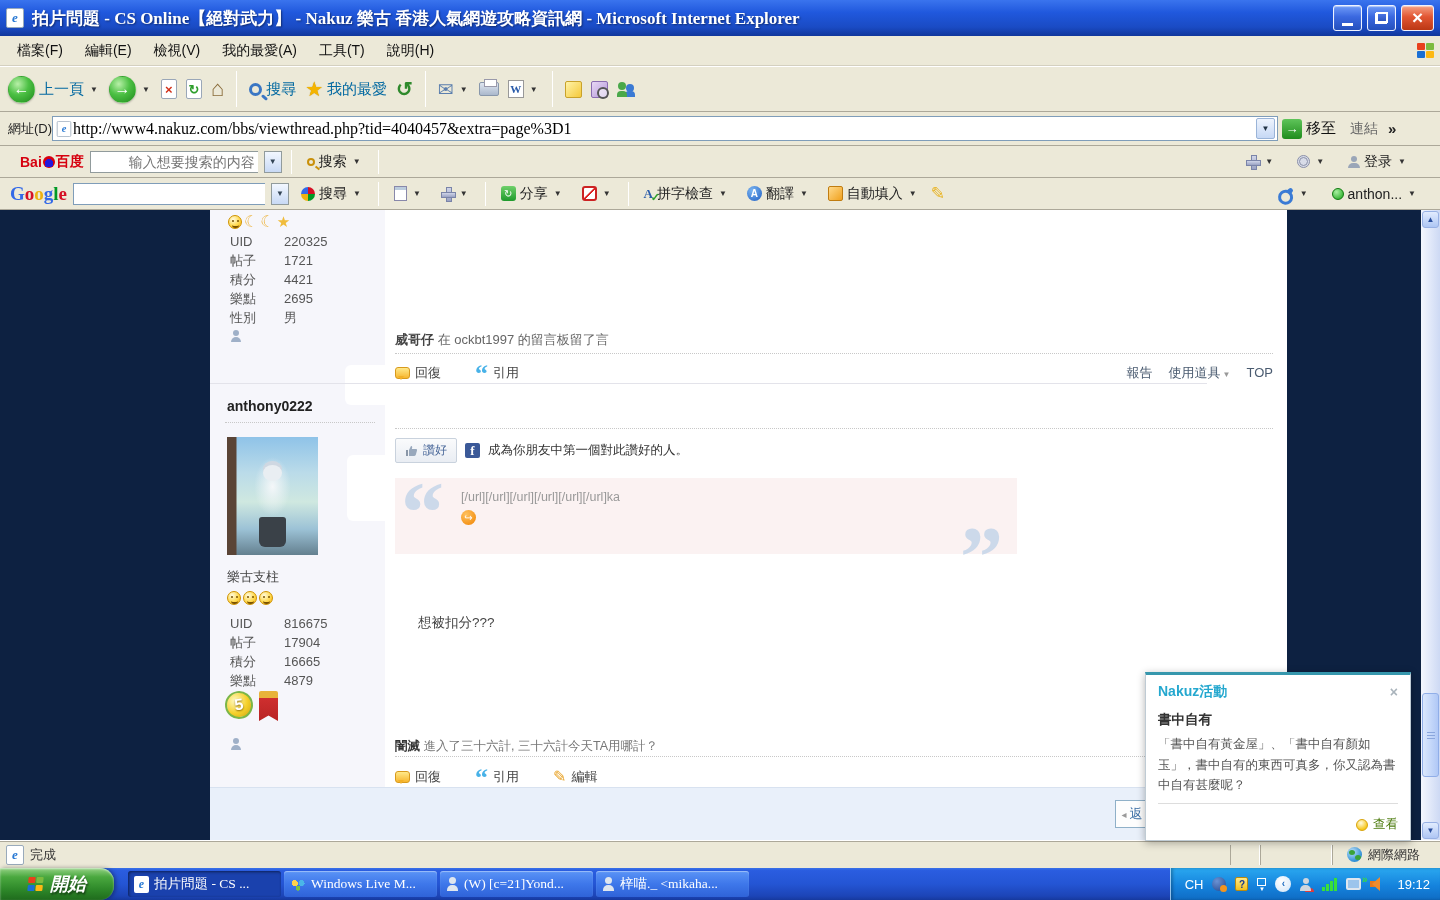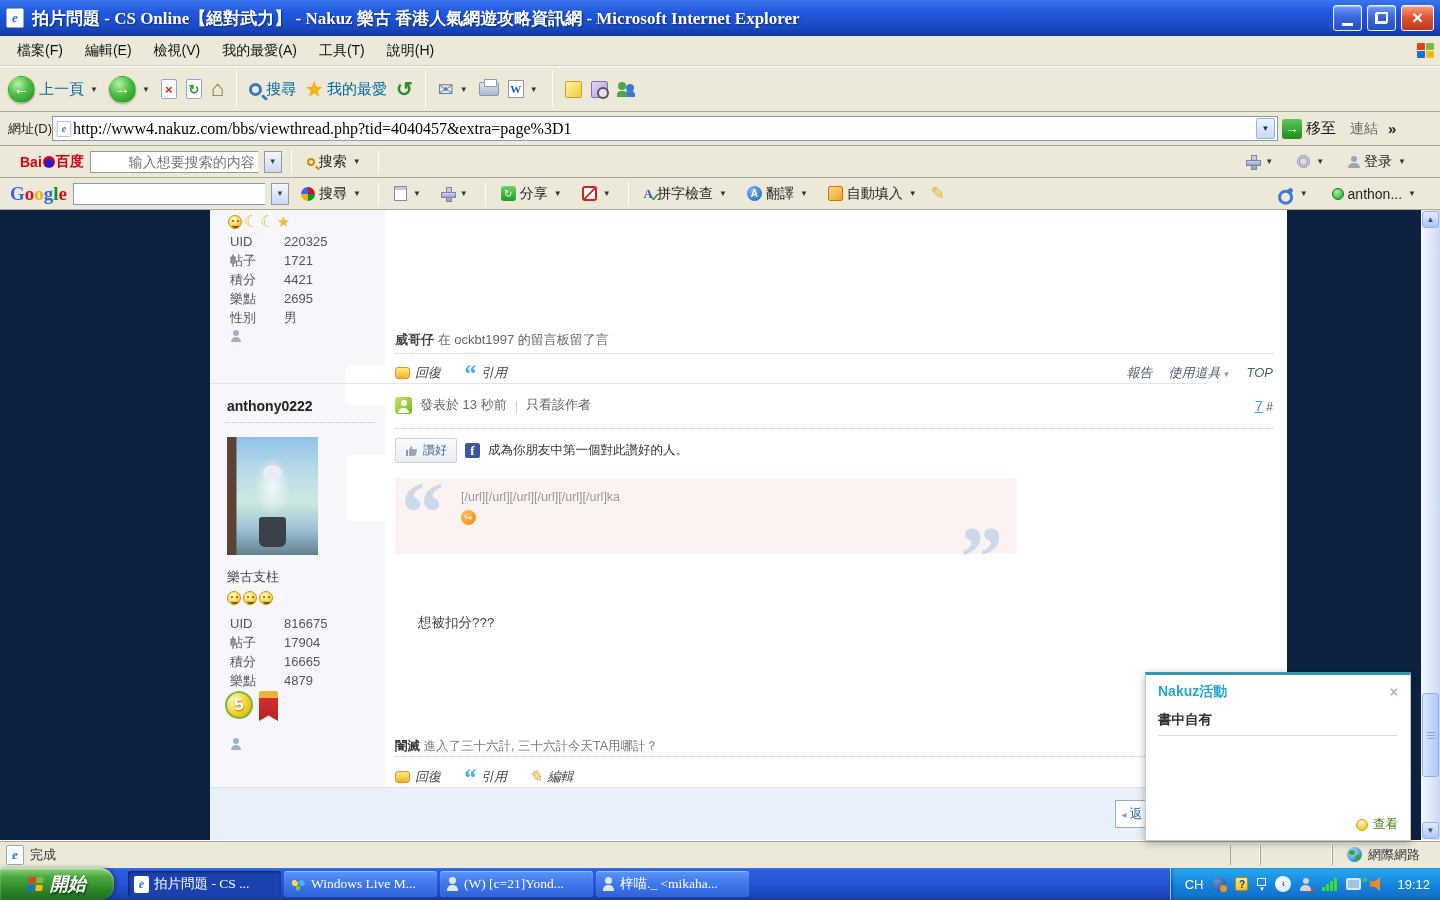--- a/index.html
+++ b/index.html
@@ -148,21 +148,21 @@
 .stat-row { display:flex; height:19px; align-items:center; }
 .stat-label { width:54px; }
 .stat-value { }
 .msgr-mini { position:absolute; width:12px; height:12px; }
 .msgr-mini::before { content:""; position:absolute; left:3px; top:0; width:6px; height:6px; border-radius:50%; background:#9fb0c8; }
 .msgr-mini::after { content:""; position:absolute; left:1px; bottom:0; width:10px; height:5px; border-radius:5px 5px 0 0; background:#9fb0c8; }
 
 .sig-line { position:absolute; left:185px; top:121px; font-size:13px; color:#666; }
 .sig-user { font-weight:bold; color:#444; }
 .dotline { position:absolute; border-top:1px dotted #c8c8c8; }
-.actions-row { position:absolute; left:185px; right:14px; display:flex; align-items:center; gap:22px; font-size:13px; color:#444;font-style:italic; }
+.actions-row { position:absolute; left:185px; right:14px; display:flex; align-items:center; gap:34px; font-size:13px; color:#444; }
 .action-link { display:flex; align-items:center; gap:5px; color:#444; }
 .bubble-ic { width:15px; height:12px; background:linear-gradient(180deg,#ffe98a,#f7b62e); border:1px solid #d89a1c; border-radius:3px; position:relative; display:inline-block; }
 .bubble-ic::after { content:""; position:absolute; left:2px; bottom:-5px; border:3px solid transparent; border-top:4px solid #f2b028; }
 .quote-ic::before { content:"“"; font-family:"Liberation Serif",serif; font-weight:bold; font-size:26px; color:#48b2e8; line-height:8px; display:inline-block; margin-top:10px; }
 .pencil-sm::before { content:"✎"; font-size:16px; color:#e8a020; }
 .right-actions { margin-left:auto; display:flex; align-items:center; gap:16px; color:#4a5b70; }
 .tools-drop { font-size:8px; color:#999; margin-left:2px; }
 
 .post-header { position:absolute; left:185px; right:14px; top:186px; display:flex; align-items:center; gap:8px; font-size:13px; color:#666; }
 .avatar-chip { width:17px; height:17px; border-radius:3px; background:linear-gradient(135deg,#cde85c,#6fb518); position:relative; }
@@ -568,30 +568,20 @@
           <span class="stat-label">樂點</span>
           <span class="stat-value">4879</span>
         </div>
     </div>
     <div class="badge-row">
       <span class="badge-5"></span>
       <span class="badge-medal"></span>
     </div>
     <span class="msgr-mini" style="left:20px; top:528px;"></span>
 
-    <div class="post-header">
-      <span class="avatar-chip"></span>
-      <span>發表於 13 秒前</span>
-      <span class="hdr-sep">|</span>
-      <span>只看該作者</span>
-      <span class="floor">
-        <span class="floor-num">7</span>
-        <span>#</span>
-      </span>
-    </div>
     <div class="dotline" style="left:185px; right:14px; top:218px;"></div>
 
     <div class="like-row">
       <span class="like-btn">
         <svg width="13" height="12" viewBox="0 0 13 12">
             <path d="M1 5h2v6H1z" fill="#8a97a8"></path>
             <path d="M4 11V5l2-4c.8 0 1.4.6 1.2 1.6L6.8 4H11c.8 0 1.2.7 1 1.4l-1.2 4.4c-.2.7-.7 1.2-1.5 1.2H4z" fill="#98a8bc"></path>
           </svg>
         <span>讚好</span>
       </span>
@@ -644,20 +634,21 @@
     <div class="sb-thumb"></div>
     <div class="sb-btn sb-down">▼</div>
   </div>
 
   <div class="popup">
     <div class="popup-head">
       <span class="popup-title">Nakuz活動</span>
       <span class="popup-close">×</span>
     </div>
     <div class="popup-heading">書中自有</div>
+    <div class="popup-body">「書中自有黃金屋」、「書中自有顏如玉」，書中自有的東西可真多，你又認為書中自有甚麼呢？</div>
     <div class="popup-rule"></div>
     <div class="popup-foot">
       <span class="bulb-ic"></span>
       <span>查看</span>
     </div>
   </div>
 </div>
 
 <div class="statusbar">
   <div class="status-left">

